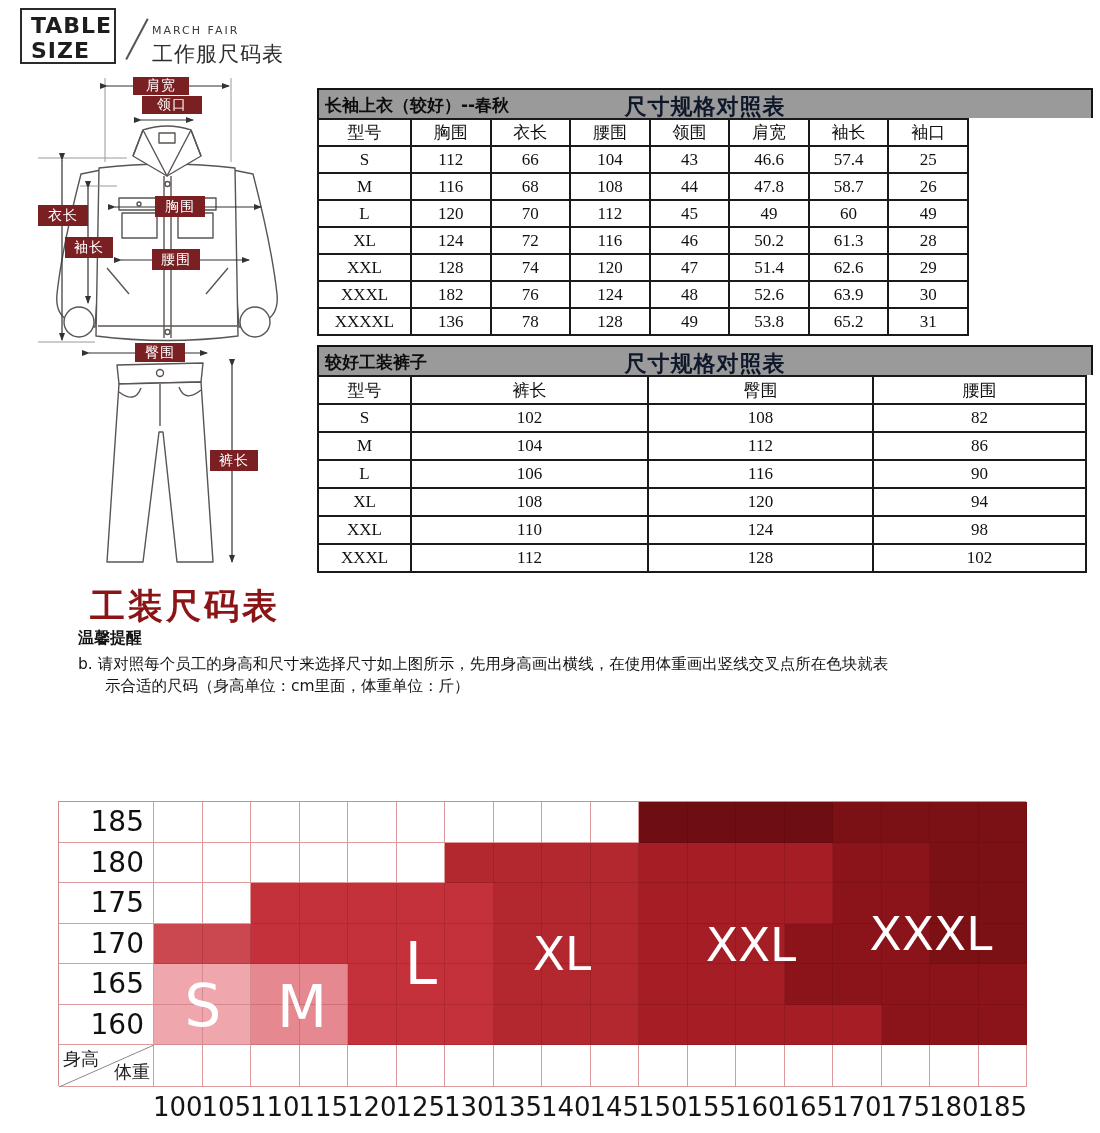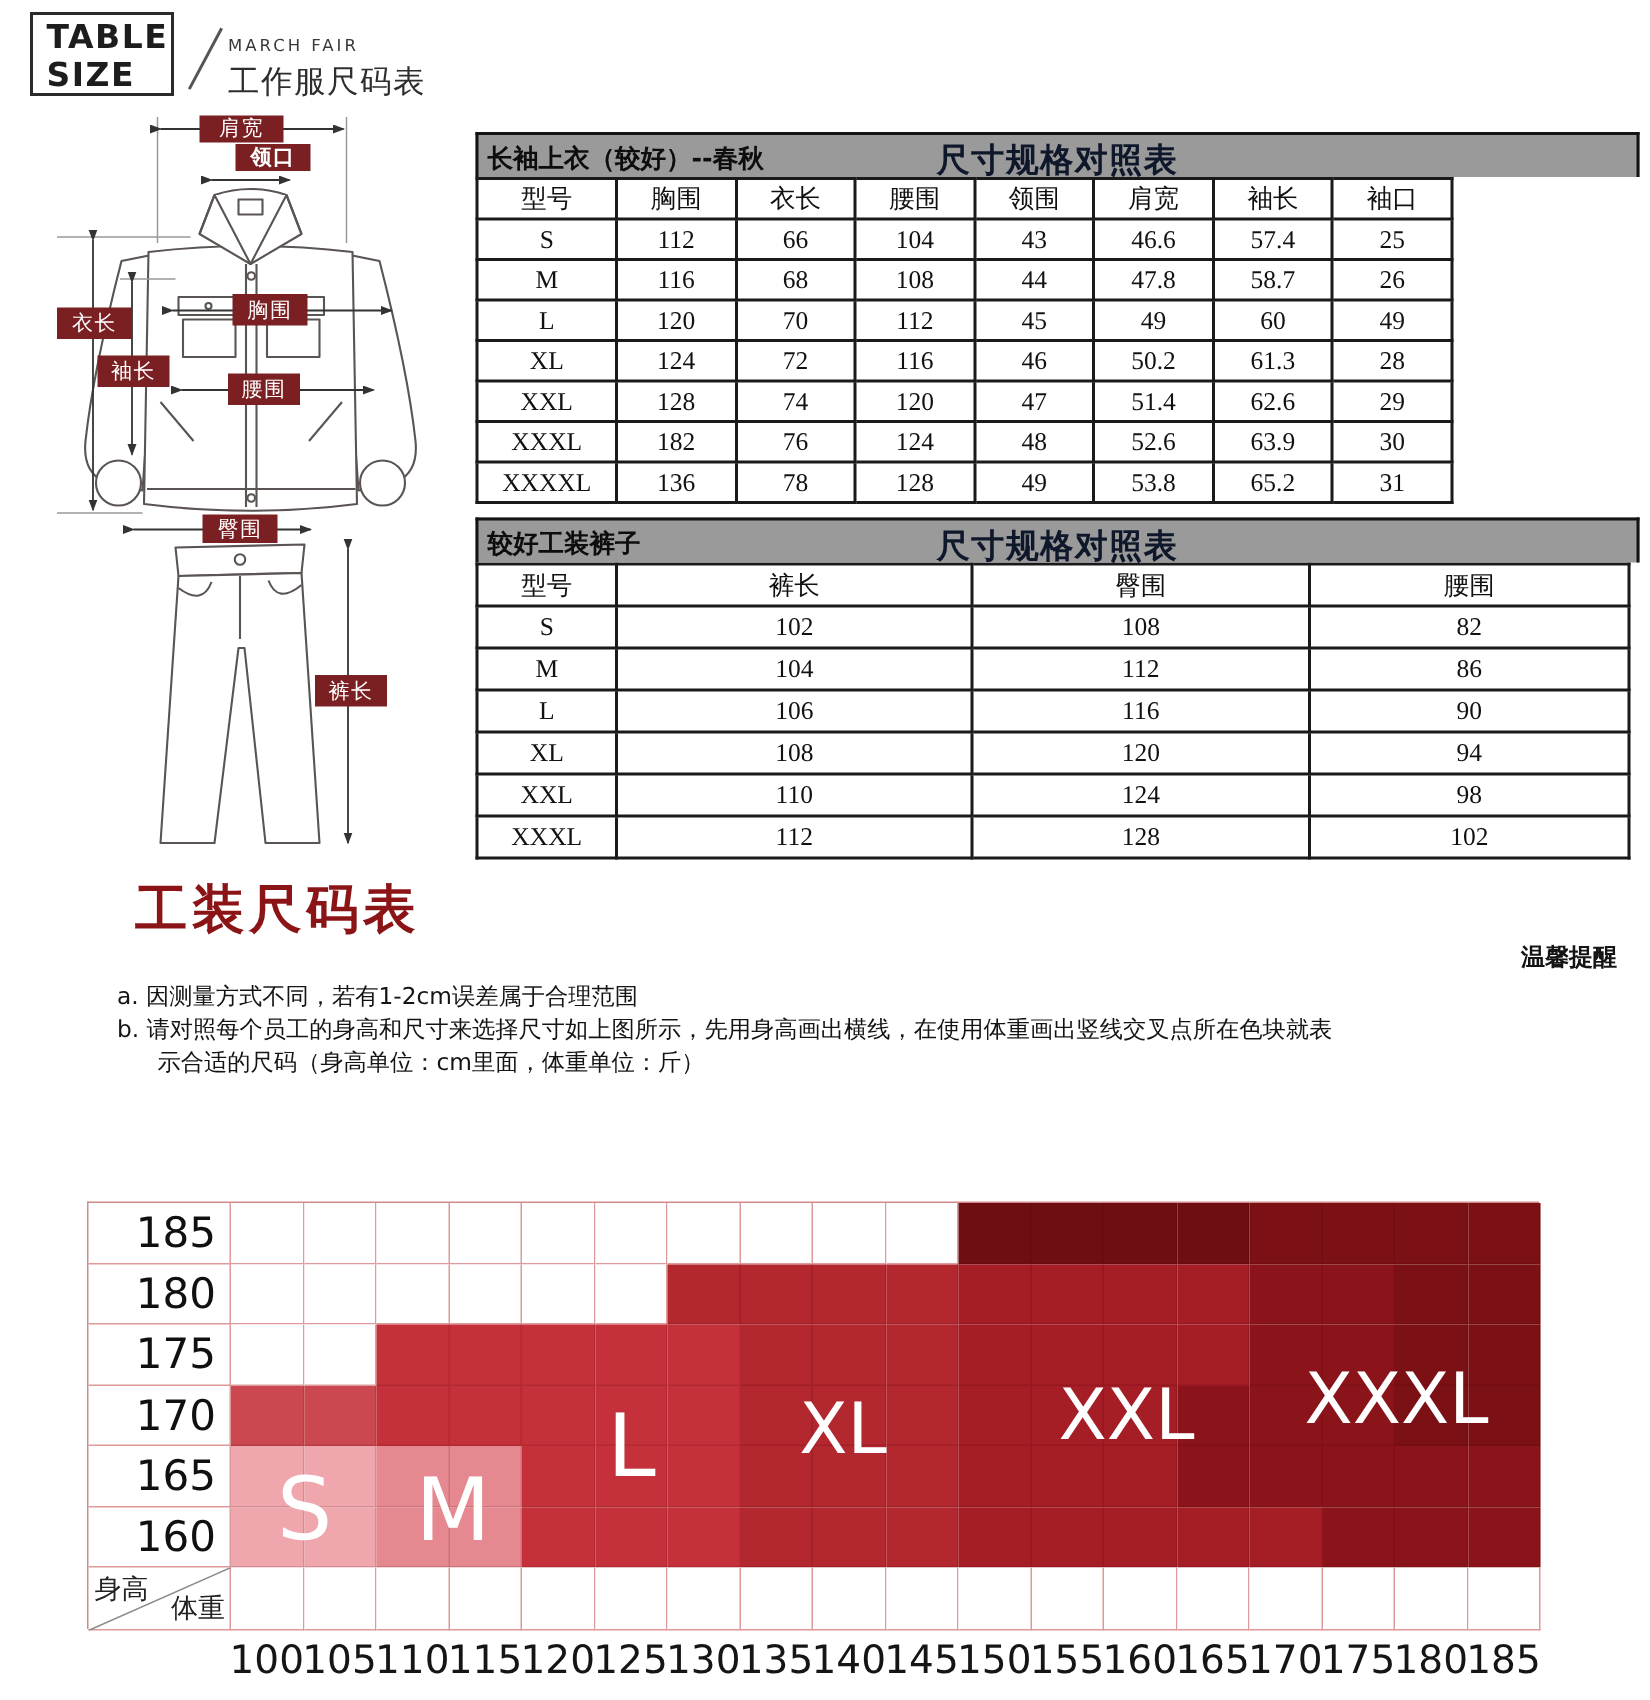--- a/index.html
+++ b/index.html
@@ -29,21 +29,21 @@
     font-family:"Liberation Serif","DejaVu Serif",serif; }
   table.grid th, table.grid td { border:2px solid #1a1a1a; text-align:center; font-weight:normal;
     font-size:17px; color:#111; height:27px; padding:0; background:#fff; }
   #table1 th, #table1 td { height:27px; }
   #table2 td, #table2 th { height:28px; }
 
   
   #section-heading { position:absolute; left:90px; top:583px; font-size:35px; font-weight:bold;
     color:#8b1416; letter-spacing:3px; }
   #notes { position:absolute; left:78px; top:628px; width:1000px; color:#141414; }
-  #notes .nt { font-size:16px; font-weight:bold; margin-bottom:4px;text-align:right; }
+  #notes .nt { font-size:16px; font-weight:bold; margin-bottom:4px; }
   #notes .ni { font-size:15.5px; line-height:22px; white-space:nowrap; }
   #notes .ni.indent { padding-left:27px; }
 
   
   #chart { position:absolute; left:58px; top:801px; width:968px; height:285px;
     border-top:1px solid #d28b8b; border-left:1px solid #d28b8b; }
   #chart-grid { display:grid; grid-template-columns:95px repeat(18, 48.5px);
     grid-template-rows:repeat(6, 40.5px) 42px; width:968px; height:285px; }
   .ccell { position:relative; }
   .ylab { display:flex; align-items:center; justify-content:flex-end; padding-right:9px;
@@ -129,21 +129,21 @@
         <line x1="106" y1="50" x2="158" y2="50" marker-start="url(#ah)" marker-end="url(#ah)"></line>
         <line x1="27" y1="90" x2="27" y2="270" marker-start="url(#ah)" marker-end="url(#ah)"></line>
         <line x1="53" y1="118" x2="53" y2="233" marker-start="url(#ah)" marker-end="url(#ah)"></line>
         <line x1="80" y1="137" x2="226" y2="137" marker-start="url(#ah)" marker-end="url(#ah)"></line>
         <line x1="86" y1="190" x2="214" y2="190" marker-start="url(#ah)" marker-end="url(#ah)"></line>
         <line x1="54" y1="283" x2="172" y2="283" marker-start="url(#ah)" marker-end="url(#ah)"></line>
         <line x1="197" y1="296" x2="197" y2="492" marker-start="url(#ah)" marker-end="url(#ah)"></line>
       </g>
     </svg>
     <div class="dlabel" style="left:98px; top:7px; width:56px; height:18px;">肩宽</div>
-    <div class="dlabel" style="left:122px; top:26px; width:50px; height:18px;font-weight:bold;">领口</div>
+    <div class="dlabel" style="left:107px; top:26px; width:60px; height:18px;">领口</div>
     <div class="dlabel" style="left:3px; top:135px; width:50px; height:21px;">衣长</div>
     <div class="dlabel" style="left:30px; top:167px; width:48px; height:21px;">袖长</div>
     <div class="dlabel" style="left:120px; top:126px; width:50px; height:21px;">胸围</div>
     <div class="dlabel" style="left:117px; top:179px; width:48px; height:21px;">腰围</div>
     <div class="dlabel" style="left:100px; top:273px; width:50px; height:19px;">臀围</div>
     <div class="dlabel" style="left:175px; top:380px; width:48px; height:21px;">裤长</div>
   </div>
 
   <div class="spec" style="top:88px;">
     <div class="band">
@@ -286,21 +286,20 @@
             <td style="width: 213px;">102</td>
           </tr>
         </tbody>
       </table>
   </div>
 
   <div id="section-heading">工装尺码表</div>
   <div id="notes">
     <div class="nt">温馨提醒</div>
     <div id="notes-items">
-        <div class="ni">a. 因测量方式不同，若有1-2cm误差属于合理范围</div>
         <div class="ni">b. 请对照每个员工的身高和尺寸来选择尺寸如上图所示，先用身高画出横线，在使用体重画出竖线交叉点所在色块就表</div>
         <div class="ni indent">示合适的尺码（身高单位：cm里面，体重单位：斤）</div>
       </div>
   </div>
 
   <div id="chart">
     <div id="chart-grid">
         <div class="ccell ylab" style="border-right: 1px solid rgb(221, 154, 154); border-bottom: 1px solid rgb(221, 154, 154);">185</div>
         <div class="ccell" style="background: rgb(255, 255, 255); border-right: 1px solid rgb(221, 154, 154); border-bottom: 1px solid rgb(221, 154, 154);"></div>
         <div class="ccell" style="background: rgb(255, 255, 255); border-right: 1px solid rgb(221, 154, 154); border-bottom: 1px solid rgb(221, 154, 154);"></div>

